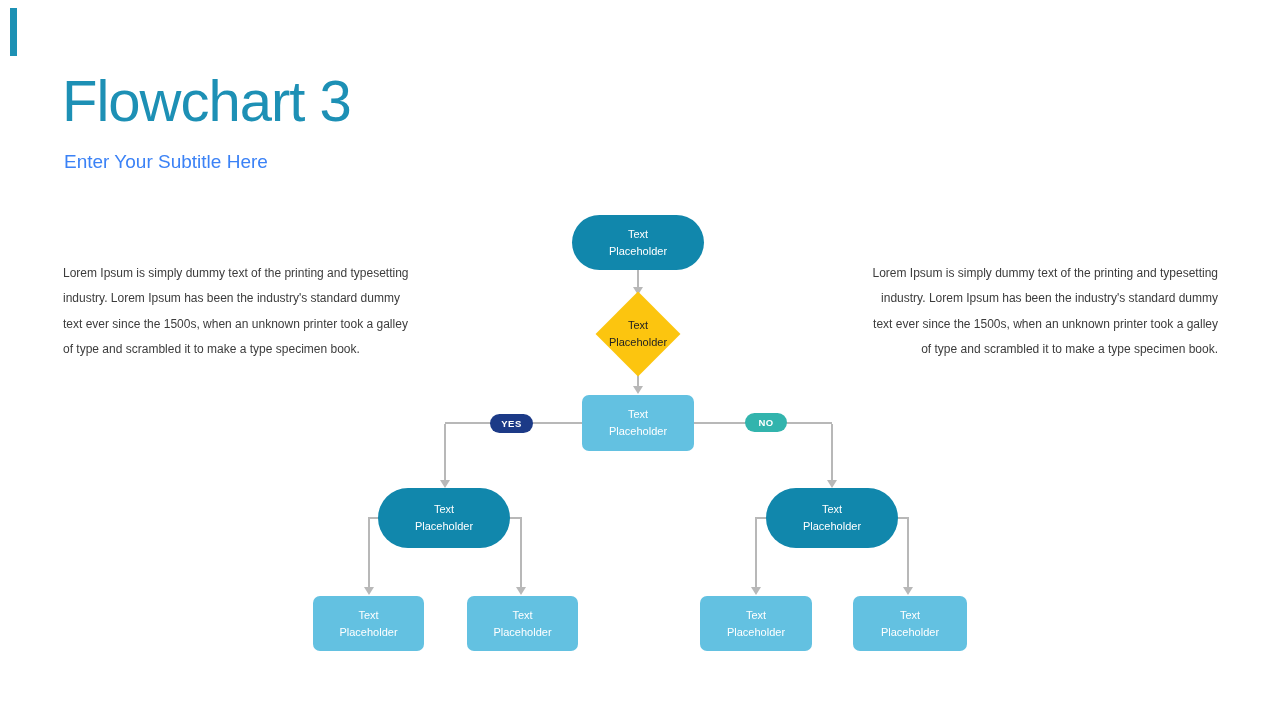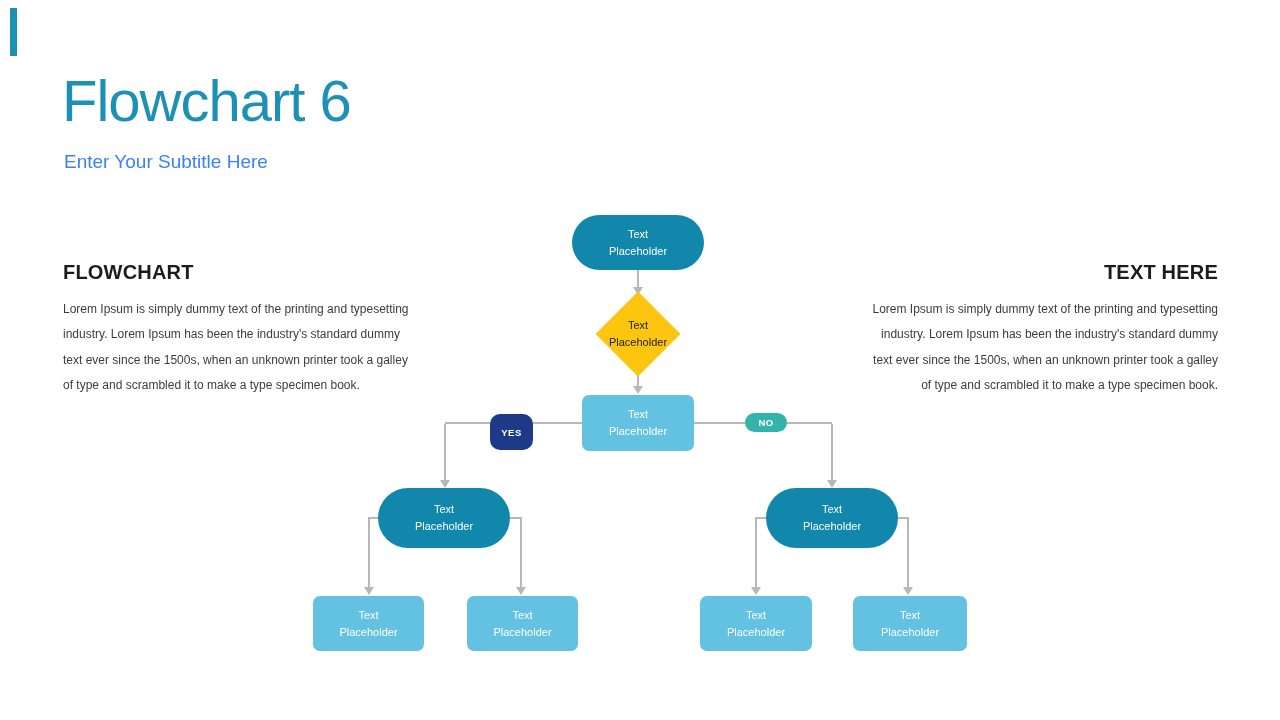--- a/index.html
+++ b/index.html
@@ -86,41 +86,39 @@
   #v-out3 { left:755px; top:517px; width:2px; height:70px; }
   #a-out3 { left:751px; top:587px; }
   #s-out4 { left:895px; top:517px; width:14px; height:2px; }
   #v-out4 { left:907px; top:517px; width:2px; height:70px; }
   #a-out4 { left:903px; top:587px; }
 
   
   .badge { position:absolute; display:flex; align-items:center; justify-content:center;
            color:#ffffff; font-weight:bold; font-size:9.5px; letter-spacing:0.5px;
            border-radius:10px; }
-  #badge-yes { left:490px; top:414px; width:43px; height:36px; background:#1c3a87; }
+  #badge-yes { left:490px; top:414px; width:43px; height:19px; background:#1c3a87; }
   #badge-no  { left:745px; top:413px; width:42px; height:19px; background:#32b4ad; }
 </style>
 </head>
 <body>
 
 <div class="slide">
 
   <div class="accent-bar"></div>
 
 
-  <div class="title">Flowchart 6</div>
+  <div class="title">Flowchart 3</div>
   <div class="subtitle">Enter Your Subtitle Here</div>
 
   <div class="text-block left">
-    <p class="block-heading">FLOWCHART</p>
     <p class="block-body">Lorem Ipsum is simply dummy text of the printing and typesetting industry. Lorem Ipsum has been the industry's standard dummy text ever since the 1500s, when an unknown printer took a galley of type and scrambled it to make a type specimen book.</p>
   </div>
 
   <div class="text-block right">
-    <p class="block-heading">TEXT HERE</p>
     <p class="block-body">Lorem Ipsum is simply dummy text of the printing and typesetting industry. Lorem Ipsum has been the industry's standard dummy text ever since the 1500s, when an unknown printer took a galley of type and scrambled it to make a type specimen book.</p>
   </div>
 
   <div class="line" id="l-start-diamond"></div>
   <div class="arrow-down" id="a-start-diamond"></div>
   <div class="line" id="l-diamond-process"></div>
   <div class="arrow-down" id="a-diamond-process"></div>
   <div class="line" id="l-yes-h"></div>
   <div class="line" id="l-no-h"></div>
   <div class="line" id="l-yes-v"></div>

